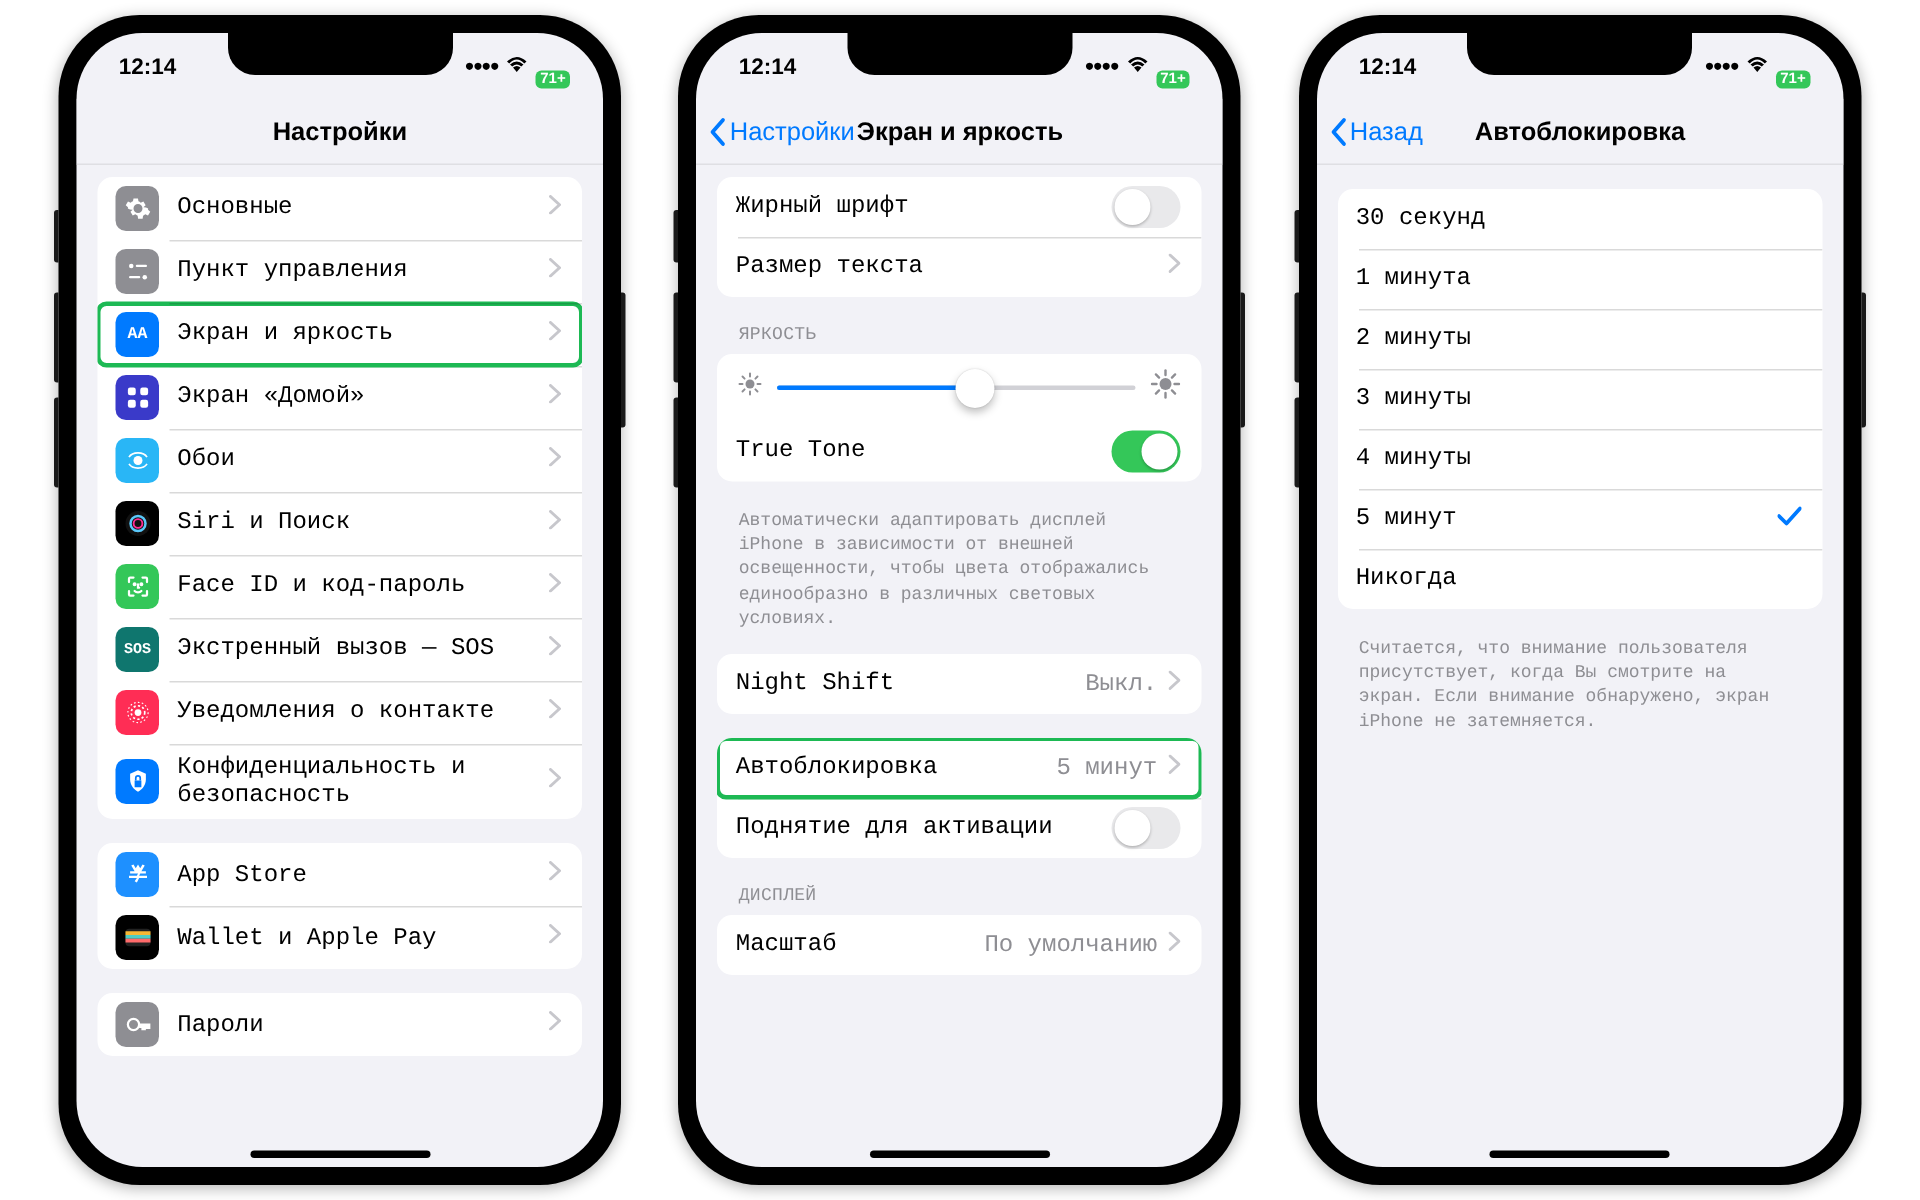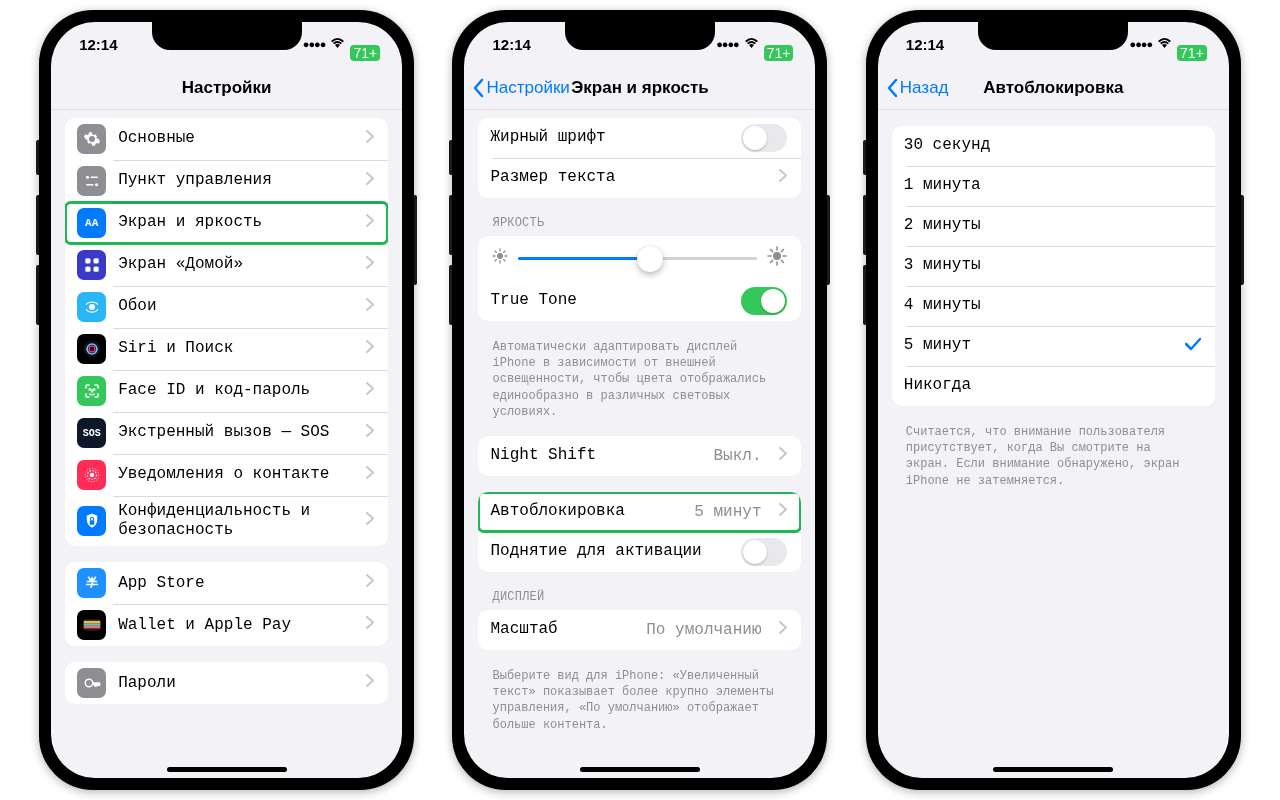--- a/index.html
+++ b/index.html
@@ -80,22 +80,22 @@
     font-size: 15px;
     font-weight: 600;
     color: #000;
     flex-shrink: 0;
   }
   .sb-right { display: flex; align-items: center; gap: 5px; font-size: 12px;}
   .sb-sig { font-size: 11px; letter-spacing: -1px; }
   .batt-badge {
     background: #34c759;
     color: #fff;
-    font-size: 14px;
-    font-weight: 400;
+    font-size: 10px;
+    font-weight: 700;
     padding: 1px 3px;
     border-radius: 4px;
     line-height: 1;
     margin-top: 17px;
   }
   .navbar {
     height: 44px;
     display: flex;
     align-items: center;
     justify-content: center;
@@ -149,21 +149,21 @@
   .row-icon {
     width: 29px; height: 30px;
     border-radius: 7px;
     display: flex; align-items: center; justify-content: center;
     margin-right: 12px;
     flex-shrink: 0;
     color: #fff;
     font-size: 14px;
   }
   .row-label { flex: 1; color: #000; line-height: 1.2; }
-  .row-detail { color: #8e8e93; font-size: 16px; margin-right: 18px; }
+  .row-detail { color: #8e8e93; font-size: 16px; margin-right: 8px; }
   .chev { color: #c7c7cc; flex-shrink: 0; }
   .toggle {
     width: 46px; height: 28px;
     border-radius: 14px;
     position: relative;
     flex-shrink: 0;
   }
   .toggle::after {
     content: "";
     position: absolute;
@@ -343,21 +343,21 @@
                 <circle cx="15" cy="10" r="0.8" fill="#fff"></circle>
                 <path d="M12 10v3h1M9 16c1.5 1.5 4.5 1.5 6 0"></path>
               </svg>
             </span>
             <span class="row-label">Face ID и код-пароль</span>
             <span class="chev"><svg width="8" height="13">
                 <path d="M1 1 L7 6.5 L1 12" stroke="#c7c7cc" stroke-width="2" fill="none" stroke-linecap="round" stroke-linejoin="round"></path>
               </svg></span>
           </div>
           <div class="row">
-            <span class="row-icon" style="background:#0f172a">
+            <span class="row-icon" style="background:#0f766e">
               <span style="color:#fff;font-size:10px;font-weight:800">SOS</span>
             </span>
             <span class="row-label">Экстренный вызов — SOS</span>
             <span class="chev"><svg width="8" height="13">
                 <path d="M1 1 L7 6.5 L1 12" stroke="#c7c7cc" stroke-width="2" fill="none" stroke-linecap="round" stroke-linejoin="round"></path>
               </svg></span>
           </div>
           <div class="row">
             <span class="row-icon" style="background:#ff2d55">
               <svg width="18" height="18" viewBox="0 0 24 24" fill="#fff">
@@ -537,21 +537,20 @@
       <div class="section-header">ДИСПЛЕЙ</div>
       <div class="group" style="margin-top:2px">
         <div class="row no-icon">
           <span class="row-label">Масштаб</span>
           <span class="row-detail">По умолчанию</span>
           <span class="chev"><svg width="8" height="13">
                 <path d="M1 1 L7 6.5 L1 12" stroke="#c7c7cc" stroke-width="2" fill="none" stroke-linecap="round" stroke-linejoin="round"></path>
               </svg></span>
         </div>
       </div>
-      <div class="section-footer">Выберите вид для iPhone: «Увеличенный текст» показывает более крупно элементы управления, «По умолчанию» отображает больше контента.</div>
     </div>
     <div class="home-indicator"></div>
   </div>
 </div>
 
 <div class="phone">
   <div class="rbtn"></div>
     <div class="lbtn2"></div>
   <div class="screen">
     <div class="notch"></div>

